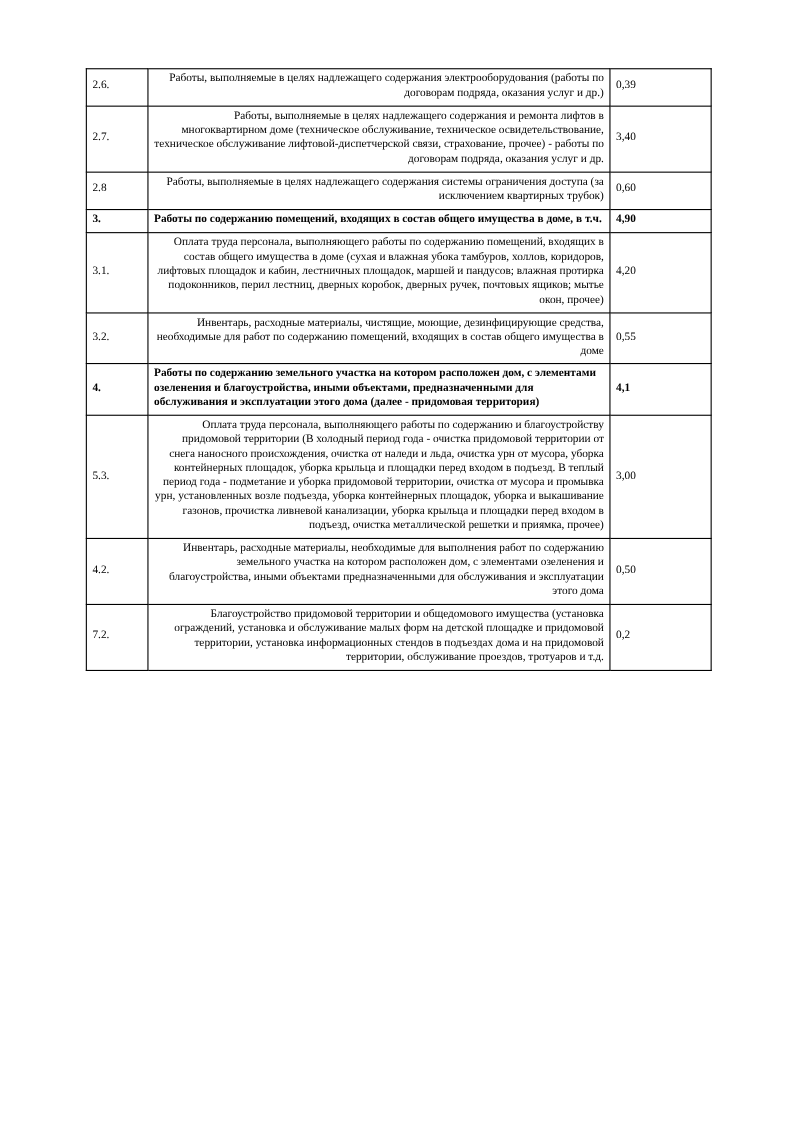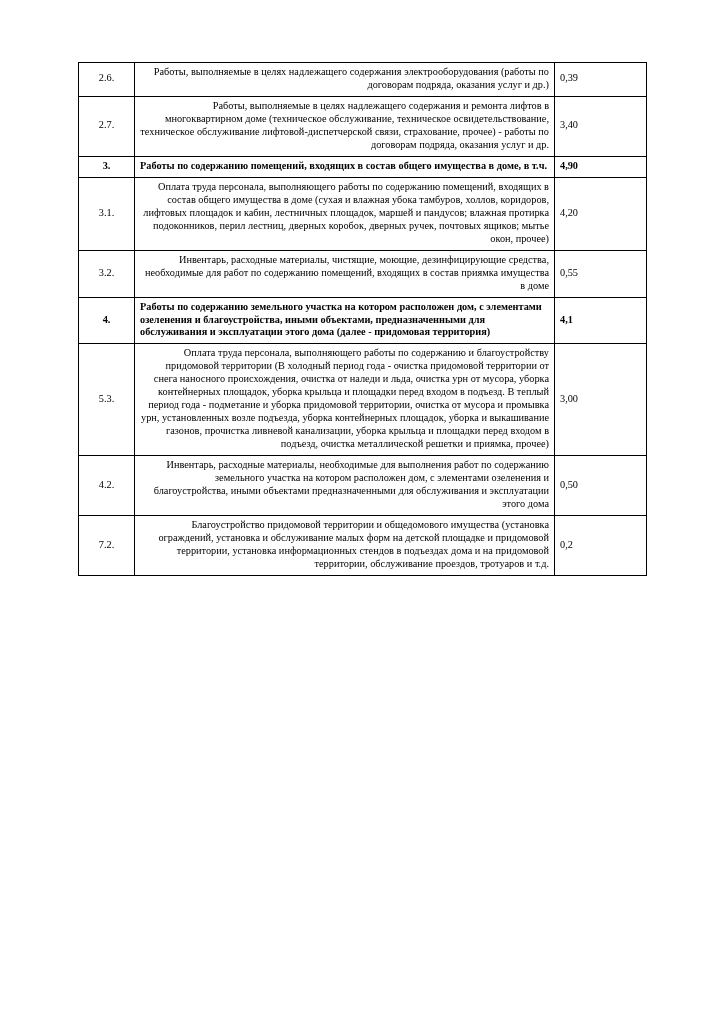--- a/index.html
+++ b/index.html
@@ -36,21 +36,21 @@
     vertical-align: middle;
     padding: 3px 5px 4px 5px;
     font-size: 10.3px;
     line-height: 1.26;
   }
   col.c-num { width: 56px; }
   col.c-desc { width: 420px; }
   col.c-val { width: 92px; }
 
   td.num {
-    text-align: center;
+    text-align: left;
     vertical-align: middle;
   }
   td.desc {
     text-align: right;
     vertical-align: middle;
   }
   td.val {
     text-align: left;
     vertical-align: middle;
   }
@@ -79,36 +79,41 @@
         <td class="desc">Работы, выполняемые в целях надлежащего содержания электрооборудования  (работы по договорам подряда, оказания услуг и др.)</td>
         <td class="val">0,39</td>
       </tr>
 
       <tr>
         <td class="num">2.7.</td>
         <td class="desc">Работы, выполняемые в целях надлежащего содержания и ремонта лифтов в многоквартирном доме (техническое обслуживание, техническое освидетельствование, техническое обслуживание лифтовой-диспетчерской связи, страхование, прочее) - работы по договорам подряда, оказания услуг и др.</td>
         <td class="val">3,40</td>
       </tr>
 
+      <tr>
+        <td class="num">2.8</td>
+        <td class="desc">Работы, выполняемые в целях надлежащего содержания системы ограничения доступа (за исключением квартирных трубок)</td>
+        <td class="val">0,60</td>
+      </tr>
 
       <tr class="bold">
         <td class="num">3.</td>
         <td class="desc">Работы по содержанию помещений, входящих в состав общего имущества в доме, в т.ч.</td>
         <td class="val">4,90</td>
       </tr>
 
       <tr>
         <td class="num">3.1.</td>
         <td class="desc">Оплата труда персонала, выполняющего работы по содержанию помещений, входящих в состав общего имущества в доме (сухая и влажная убока тамбуров, холлов, коридоров, лифтовых площадок и кабин, лестничных площадок, маршей и пандусов; влажная протирка подоконников, перил лестниц, дверных коробок, дверных ручек, почтовых ящиков; мытье окон, прочее)</td>
         <td class="val">4,20</td>
       </tr>
 
       <tr>
         <td class="num">3.2.</td>
-        <td class="desc">Инвентарь, расходные материалы, чистящие, моющие, дезинфицирующие средства, необходимые для работ по содержанию помещений, входящих в состав приямка имущества в доме</td>
+        <td class="desc">Инвентарь, расходные материалы, чистящие, моющие, дезинфицирующие средства, необходимые для работ по содержанию помещений, входящих в состав общего имущества в доме</td>
         <td class="val">0,55</td>
       </tr>
 
 
       <tr class="bold">
         <td class="num">4.</td>
         <td class="desc">Работы по содержанию земельного участка на котором расположен дом, с элементами озеленения и благоустройства, иными объектами, предназначенными для обслуживания и эксплуатации этого дома (далее - придомовая территория)</td>
         <td class="val">4,1</td>
       </tr>
 

